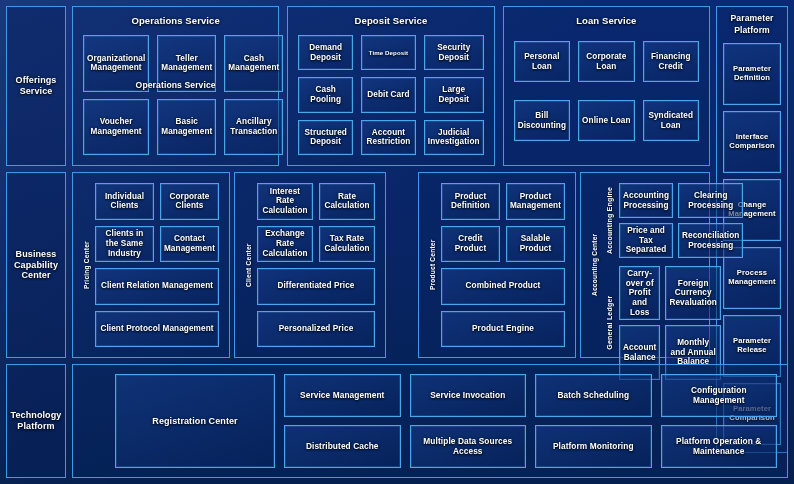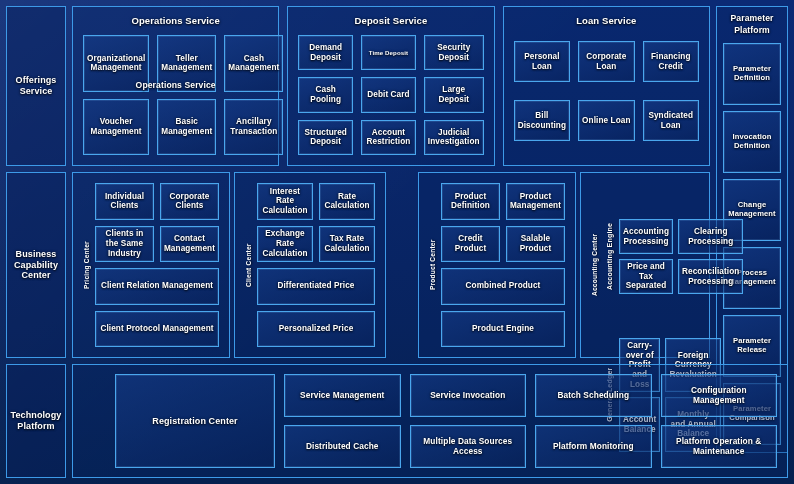--- a/index.html
+++ b/index.html
@@ -116,21 +116,21 @@
   .wide .cell{flex:1;}
 
   .c-pricing{flex:0 0 158px;}
   .c-client{flex:0 0 152px;}
   .c-product{flex:0 0 158px;margin-left:28px;}
   .c-acct{flex:1;min-width:0;}
 
   
   .acct-inner{flex:1;min-width:0;display:flex;}
   .acct-stack{flex:1;min-width:0;display:flex;flex-direction:column;gap:8px;padding:4px 4px 4px 2px;}
-  .acct-sub{flex:1;display:flex;min-width:0;margin-top:36px;}
+  .acct-sub{flex:1;display:flex;min-width:0;}
   .acct-sub .vlabel{flex:0 0 13px;}
   .acct-sub-grid{flex:1;min-width:0;display:grid;grid-template-columns:1fr 1fr;grid-template-rows:1fr 1fr;gap:5px;padding-left:3px;}
 
   
   .tech{
     flex:1;min-width:0;display:flex;gap:9px;
     padding:9px 10px;
     align-items:stretch;
   }
   .tech .reg{flex:0 0 160px;display:flex;margin-left:32px;}
@@ -186,21 +186,21 @@
           <div class="cell lbl">Bill Discounting</div>
           <div class="cell lbl">Online Loan</div>
           <div class="cell lbl">Syndicated Loan</div>
         </div>
       </div>
     </div>
 
     <div class="frame rail" style="height:447px;">
       <div class="lbl rail-title">Parameter<br>Platform</div>
       <div class="cell lbl">Parameter Definition</div>
-      <div class="cell lbl">Invocation Definition</div>
+      <div class="cell lbl">Interface Comparison</div>
       <div class="cell lbl">Change Management</div>
       <div class="cell lbl">Process Management</div>
       <div class="cell lbl">Parameter Release</div>
       <div class="cell lbl">Parameter Comparison</div>
     </div>
   </div>
 
   <div class="row row2">
 
     <div class="frame pillar lbl">Business<br>Capability<br>Center</div>

